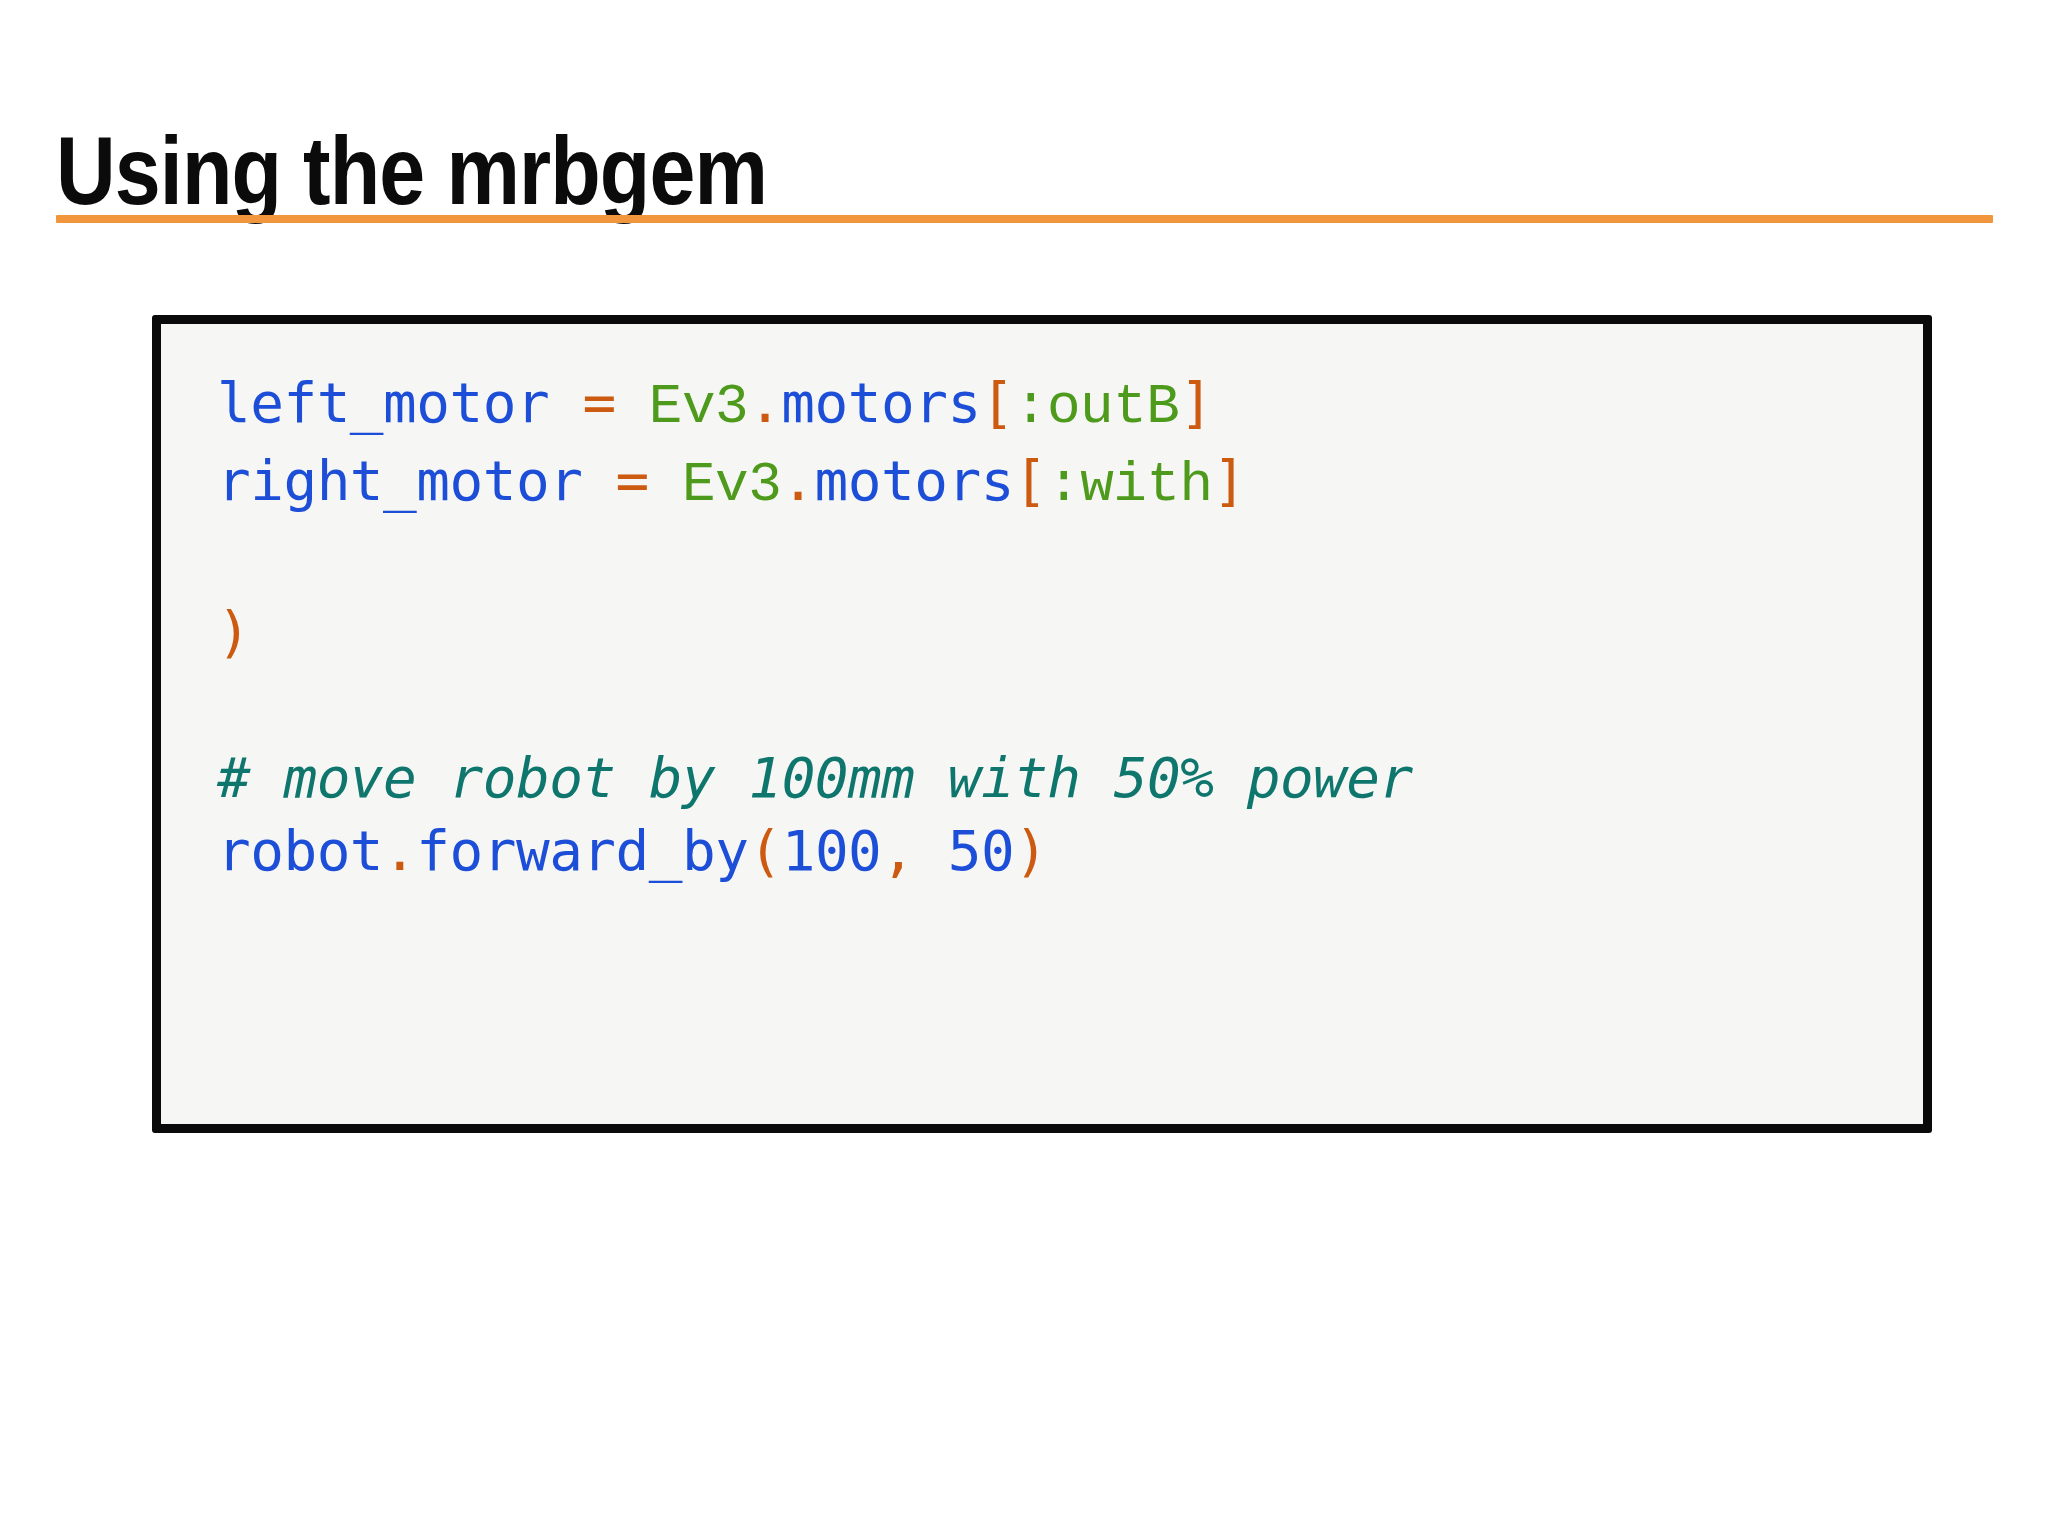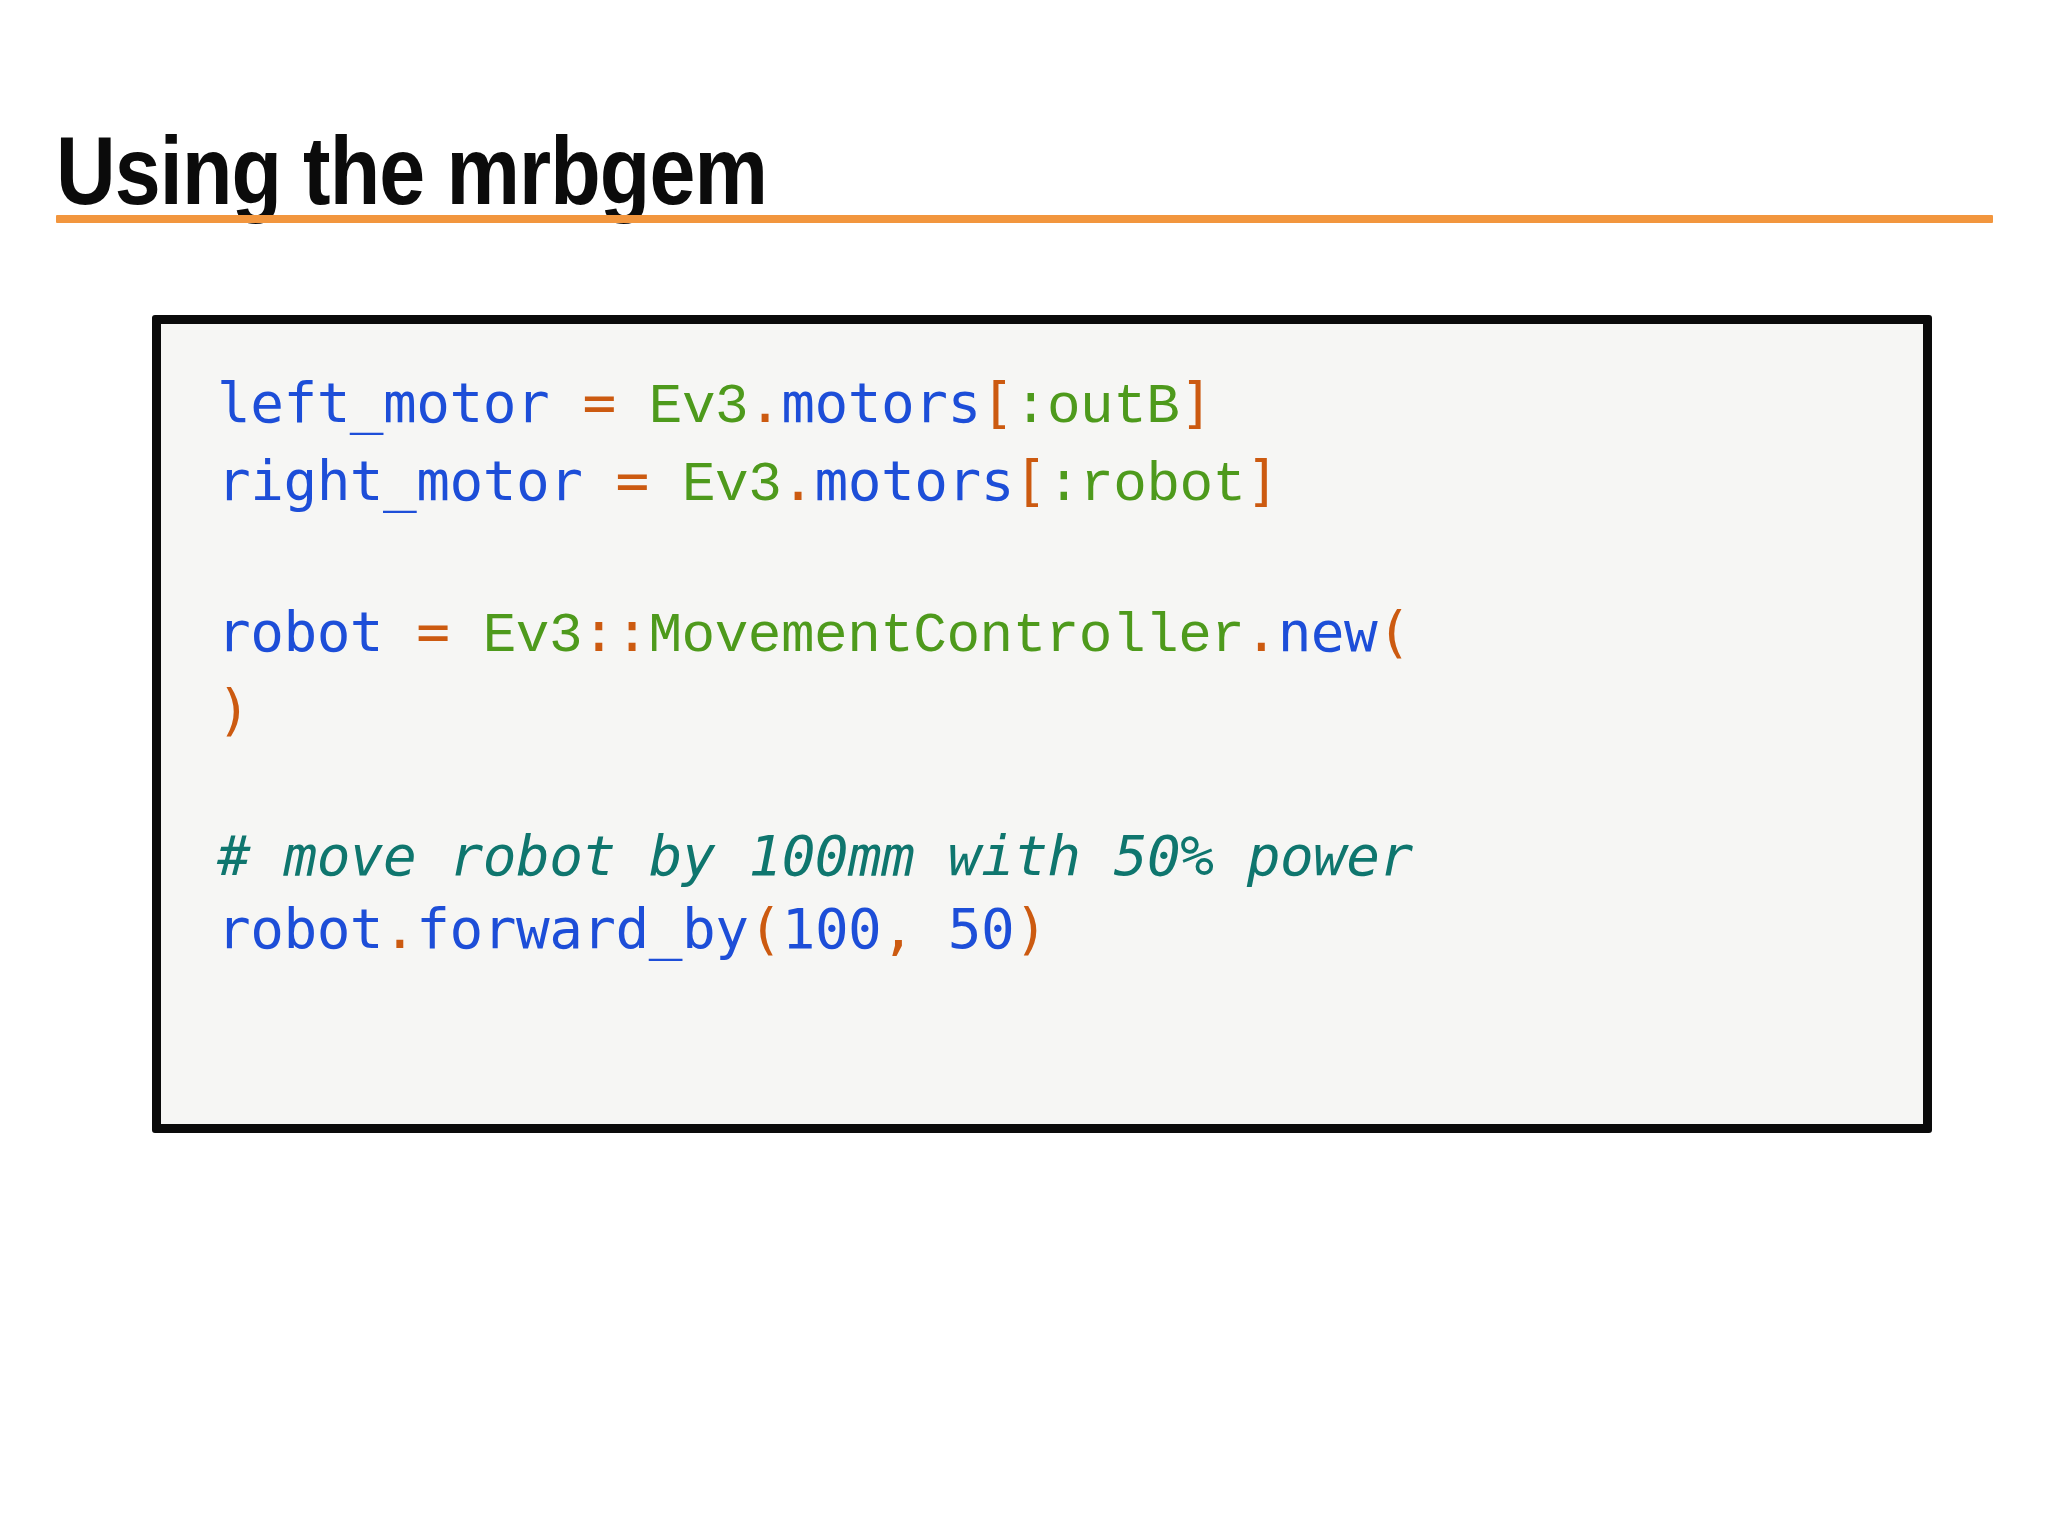--- a/index.html
+++ b/index.html
@@ -98,23 +98,22 @@
 
 <div class="slide">
 
   <h1 class="slide-title">Using the mrbgem</h1>
 
   <div class="title-rule"></div>
 
   <div class="code-box">
     <div class="code-inner" id="code-lines">
         <div class="code-line"><span class="tok-plain">left_motor </span><span class="tok-orange">=</span><span class="tok-plain"> </span><span class="tok-green">Ev3</span><span class="tok-orange">.</span><span class="tok-plain">motors</span><span class="tok-orange">[</span><span class="tok-green">:outB</span><span class="tok-orange">]</span></div>
-        <div class="code-line"><span class="tok-plain">right_motor </span><span class="tok-orange">=</span><span class="tok-plain"> </span><span class="tok-green">Ev3</span><span class="tok-orange">.</span><span class="tok-plain">motors</span><span class="tok-orange">[</span><span class="tok-green">:robot</span><span class="tok-orange">]</span></div>
+        <div class="code-line"><span class="tok-plain">right_motor </span><span class="tok-orange">=</span><span class="tok-plain"> </span><span class="tok-green">Ev3</span><span class="tok-orange">.</span><span class="tok-plain">motors</span><span class="tok-orange">[</span><span class="tok-green">:with</span><span class="tok-orange">]</span></div>
         <div class="code-line blank">&nbsp;</div>
-        <div class="code-line"><span class="tok-plain">robot </span><span class="tok-orange">=</span><span class="tok-plain"> </span><span class="tok-green">Ev3</span><span class="tok-orange">::</span><span class="tok-green">MovementController</span><span class="tok-orange">.</span><span class="tok-plain">new</span><span class="tok-orange">(</span></div>
         <div class="code-line"><span class="tok-orange">)</span></div>
         <div class="code-line blank">&nbsp;</div>
         <div class="code-line"><span class="tok-comment"># move robot by 100mm with 50% power</span></div>
         <div class="code-line"><span class="tok-plain">robot</span><span class="tok-orange">.</span><span class="tok-plain">forward_by</span><span class="tok-orange">(</span><span class="tok-plain">100</span><span class="tok-orange">,</span><span class="tok-plain"> 50</span><span class="tok-orange">)</span></div>
       </div>
   </div>
 
 </div>
 
 </body></html>

